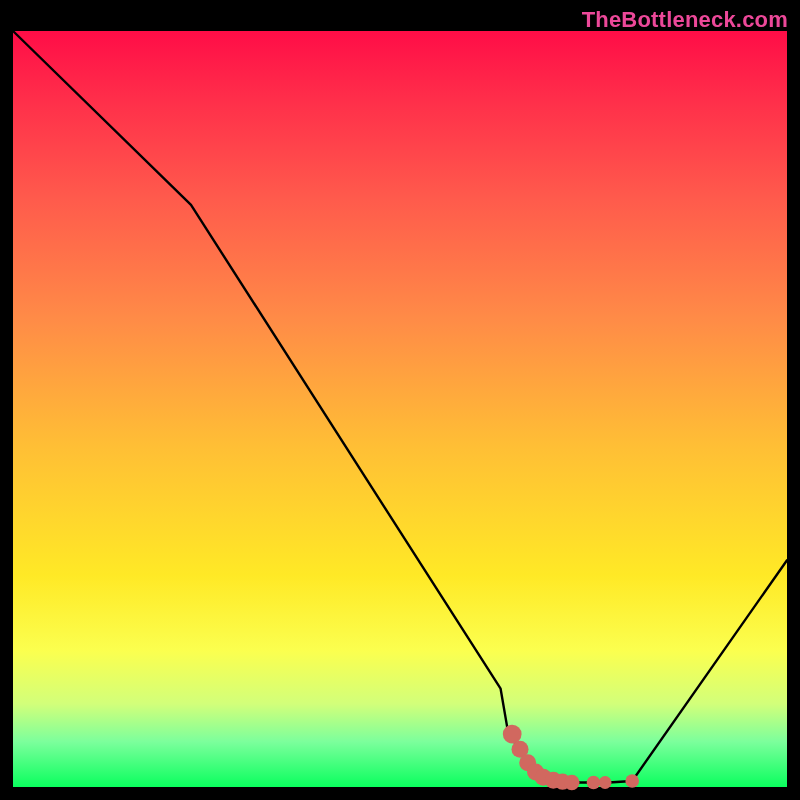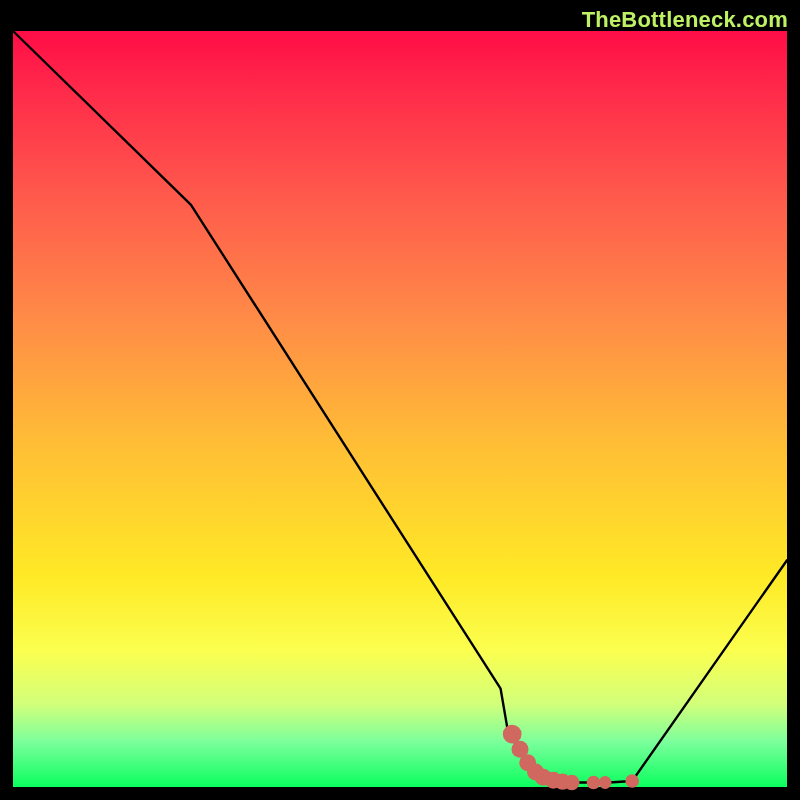--- a/index.html
+++ b/index.html
@@ -44,21 +44,21 @@
     position: absolute;
     left: 0; top: 0;
     width: 774px;
     height: 756px;
     overflow: visible;
   }
   .watermark {
     position: absolute;
     top: 7px;
     right: 12px;
-    color: #bef264;
+    color: #ec4899;
     font-size: 22px;
     font-weight: 600;
     letter-spacing: 0.2px;
   }
 </style>
 </head>
 <body>
 
 <div class="watermark">TheBottleneck.com</div>
 

